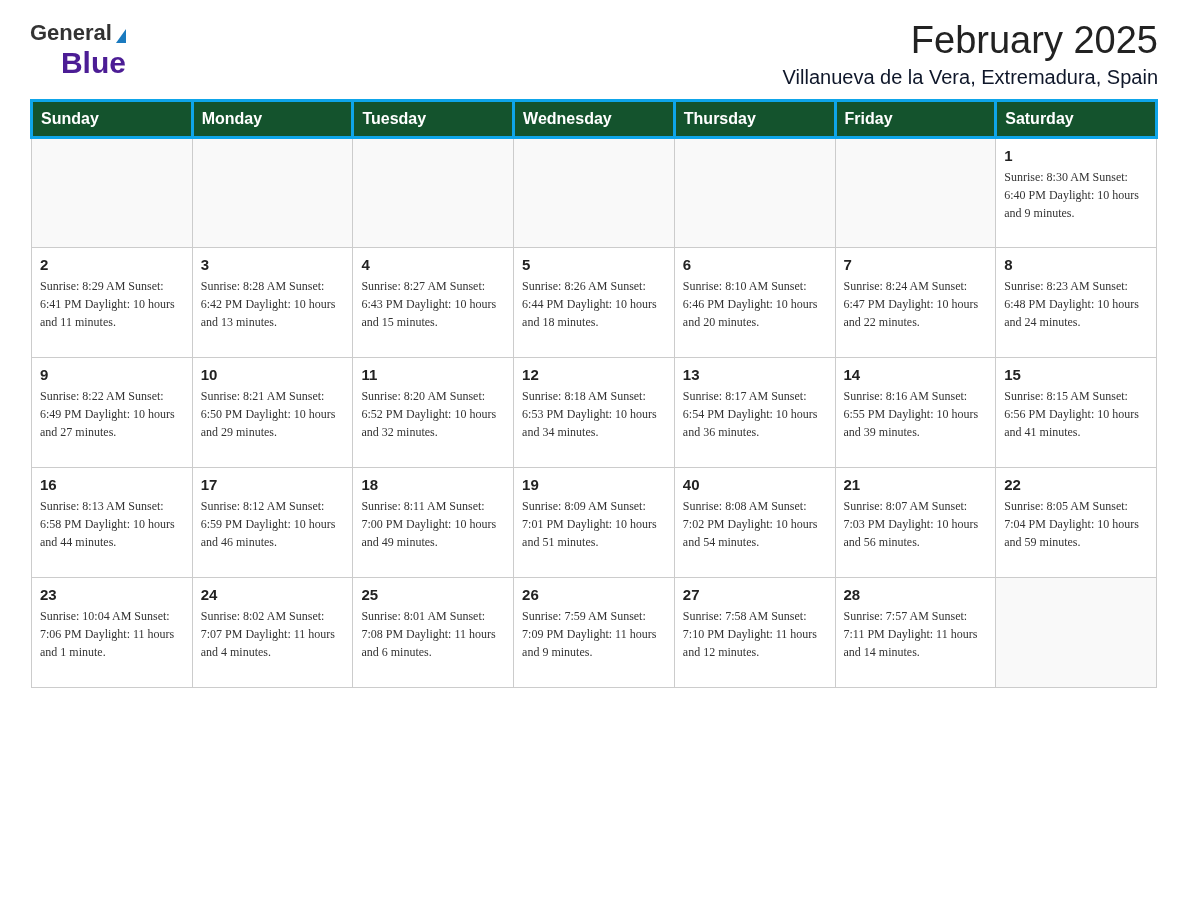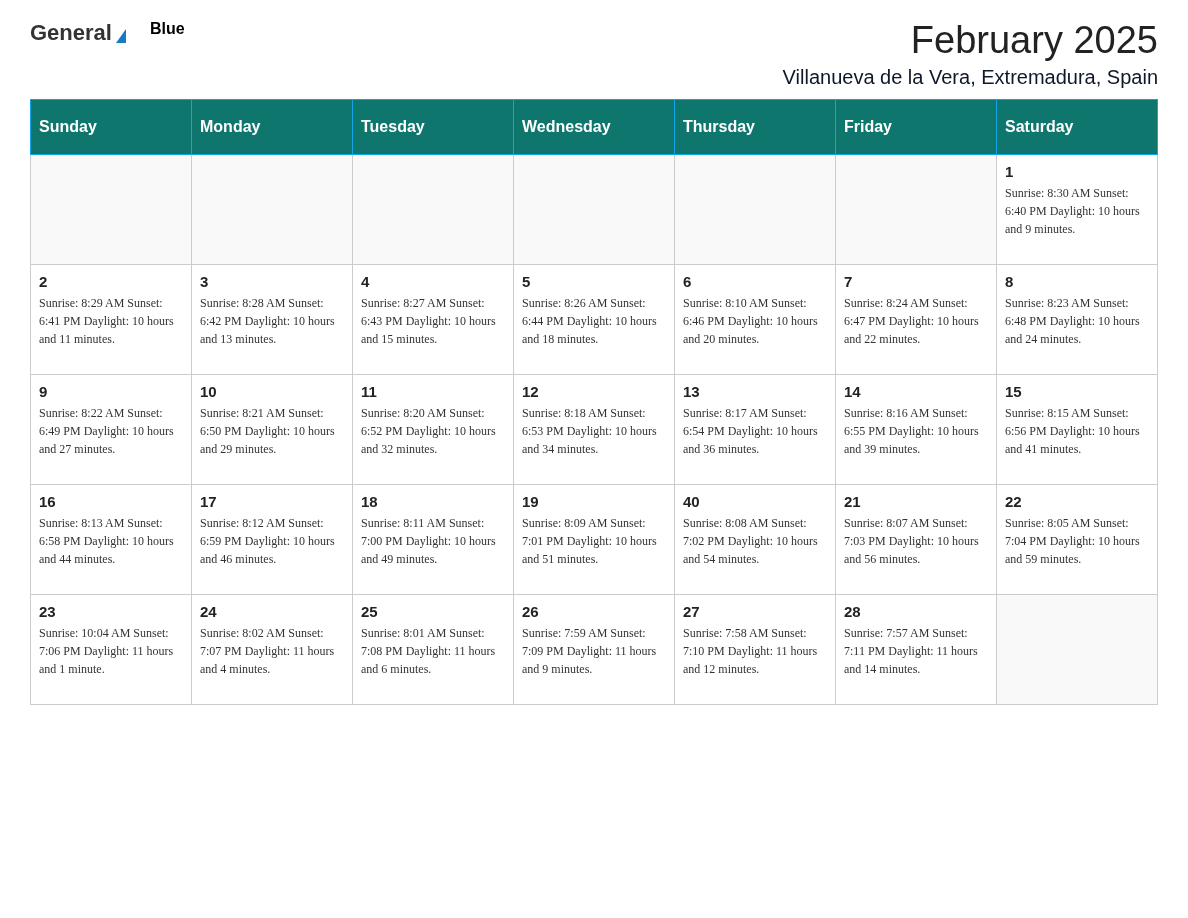--- a/index.html
+++ b/index.html
@@ -11,31 +11,32 @@
       min-height: 918px;
     }
     .header {
       display: flex;
       justify-content: space-between;
       align-items: flex-start;
       margin-bottom: 10px;
     }
     .logo {
       display: flex;
-      align-items: flex-start;
+      flex-direction: column;
+      align-items: flex-end;
     }
     .logo-general {
       font-size: 22px;
       font-weight: bold;
       color: #333;
     }
     .logo-blue {
-      font-size: 16px;
+      font-size: 30px;
       font-weight: bold;
-      color: #000000;
+      color: #4c1d95;
       margin-left: 24px;
     }
     .logo-triangle {
       display: inline-block;
       width: 0;
       height: 0;
       border-left: 10px solid transparent;
       border-bottom: 14px solid #1a7abf;
       margin-left: 4px;
       vertical-align: middle;
@@ -53,27 +54,27 @@
       font-size: 20px;
       color: #0f172a;
       margin-top: 4px;
     }
     .calendar {
       width: 100%;
       border-collapse: collapse;
       margin-top: 8px;
     }
     .calendar thead tr th {
-      background-color: #0f766e;
+      background-color: #14532d;
       color: #fff;
       font-size: 16px;
       font-weight: bold;
-      padding: 18px 8px;
+      padding: 8px 8px;
       text-align: left;
-      border: 1px solid #0ea5e9;
+      border: 3px solid #0ea5e9;
     }
     .calendar tbody tr td {
       vertical-align: top;
       padding: 8px 8px;
       border: 1px solid #ccc;
       width: 14.28%;
       height: 110px;
       font-size: 12.5px;
       color: #333;
       background: #fff;

